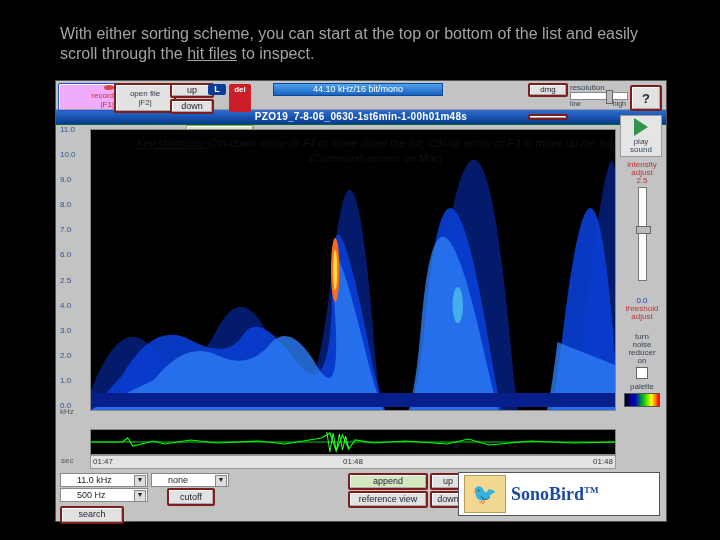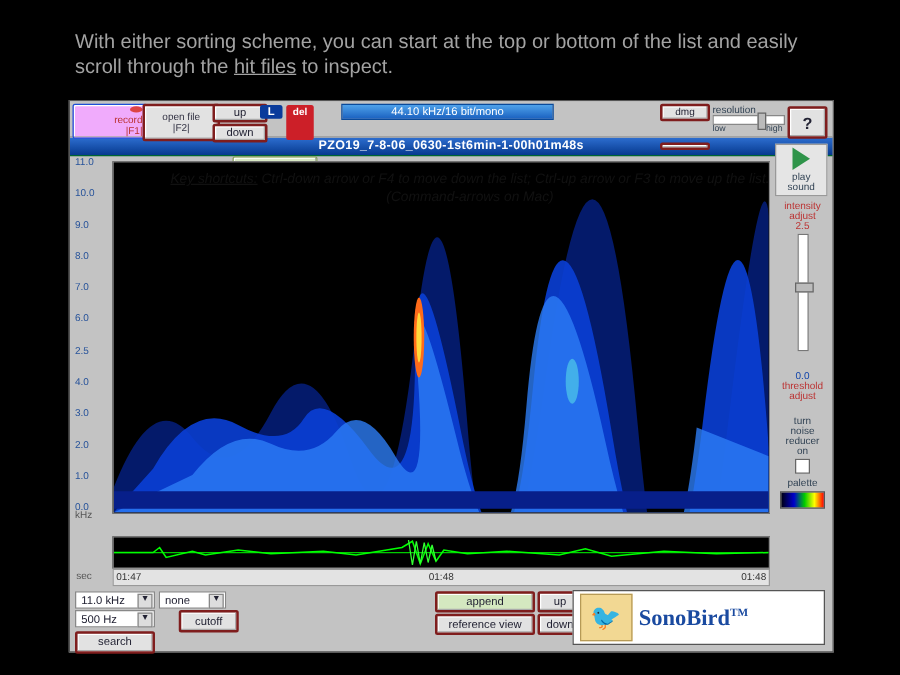--- a/index.html
+++ b/index.html
@@ -42,21 +42,21 @@
   .key{position:absolute;left:70px;top:55px;right:40px;color:#111;font:italic 11px/1.4 Arial;text-align:center;z-index:5}
   .key .tt{text-decoration:underline}
   .wave{position:absolute;left:34px;top:348px;right:50px;height:24px;background:#000;border:1px solid #888;overflow:hidden}
   .wave svg{width:100%;height:100%;display:block}
   .ruler{position:absolute;left:34px;top:374px;right:50px;height:12px;background:#e3e3e3;border:1px solid #999;font:8px/12px Arial;color:#333}
   .ruler .l{position:absolute;left:2px}
   .ruler .c{position:absolute;left:50%;transform:translateX(-50%)}
   .ruler .r{position:absolute;right:2px}
   .ruler .lab{position:absolute;left:-30px;top:0;font:8px Arial;color:#555}
   .bottombar{position:absolute;left:2px;right:2px;top:390px;height:48px}
-  .dd{display:inline-flex;align-items:center;background:#fff;border:1px solid #888;font:9px Arial;color:#223;padding:0 4px;height:12px;position:relative}
+  .dd{display:inline-flex;align-items:center;background:#fff;border:1px solid #888;font:9px Arial;color:#223;padding:0 16px;height:12px;position:relative}
   .dd .arr{position:absolute;right:1px;top:1px;width:10px;height:10px;background:#ddd;border:1px solid #888;font:7px/8px Arial;text-align:center}
   .logo-area{position:absolute;right:4px;bottom:3px;width:200px;height:42px;background:#fff;border:1px solid #555;display:flex;align-items:center}
   .logo-area .pic{width:40px;height:36px;margin:0 5px;background:#f2d893;border:1px solid #b69a56;display:flex;align-items:center;justify-content:center;font-size:20px}
   .logo-area .txt{font:bold 18px Georgia,serif;color:#1a4aa0}
   .logo-area .txt sup{font-size:9px}
 </style>
 </head>
 <body>
 
 <div class="caption">

